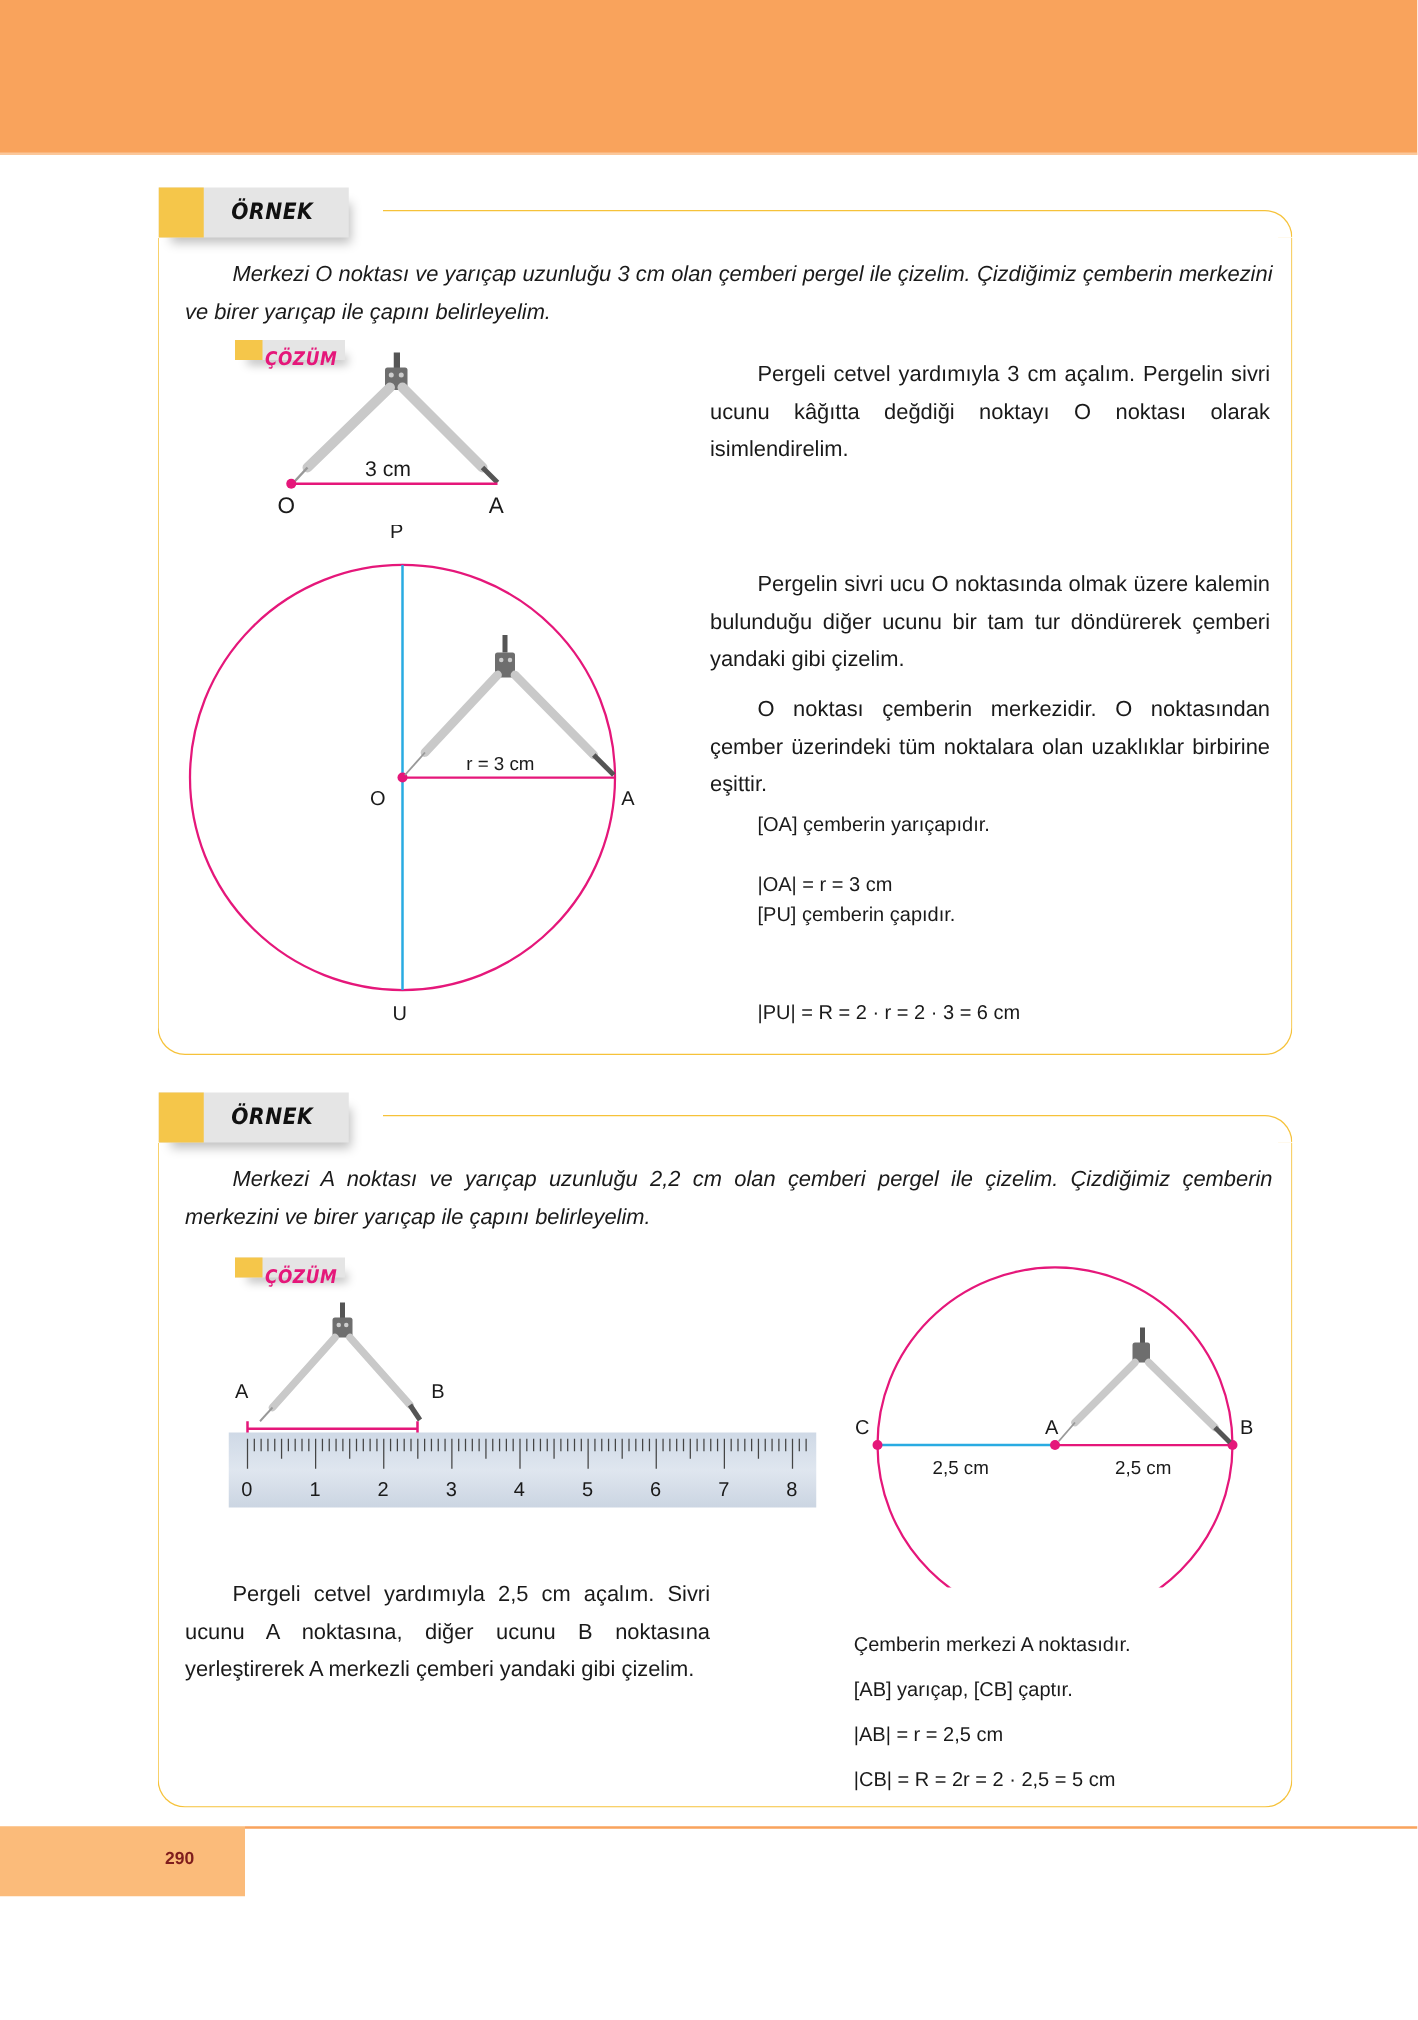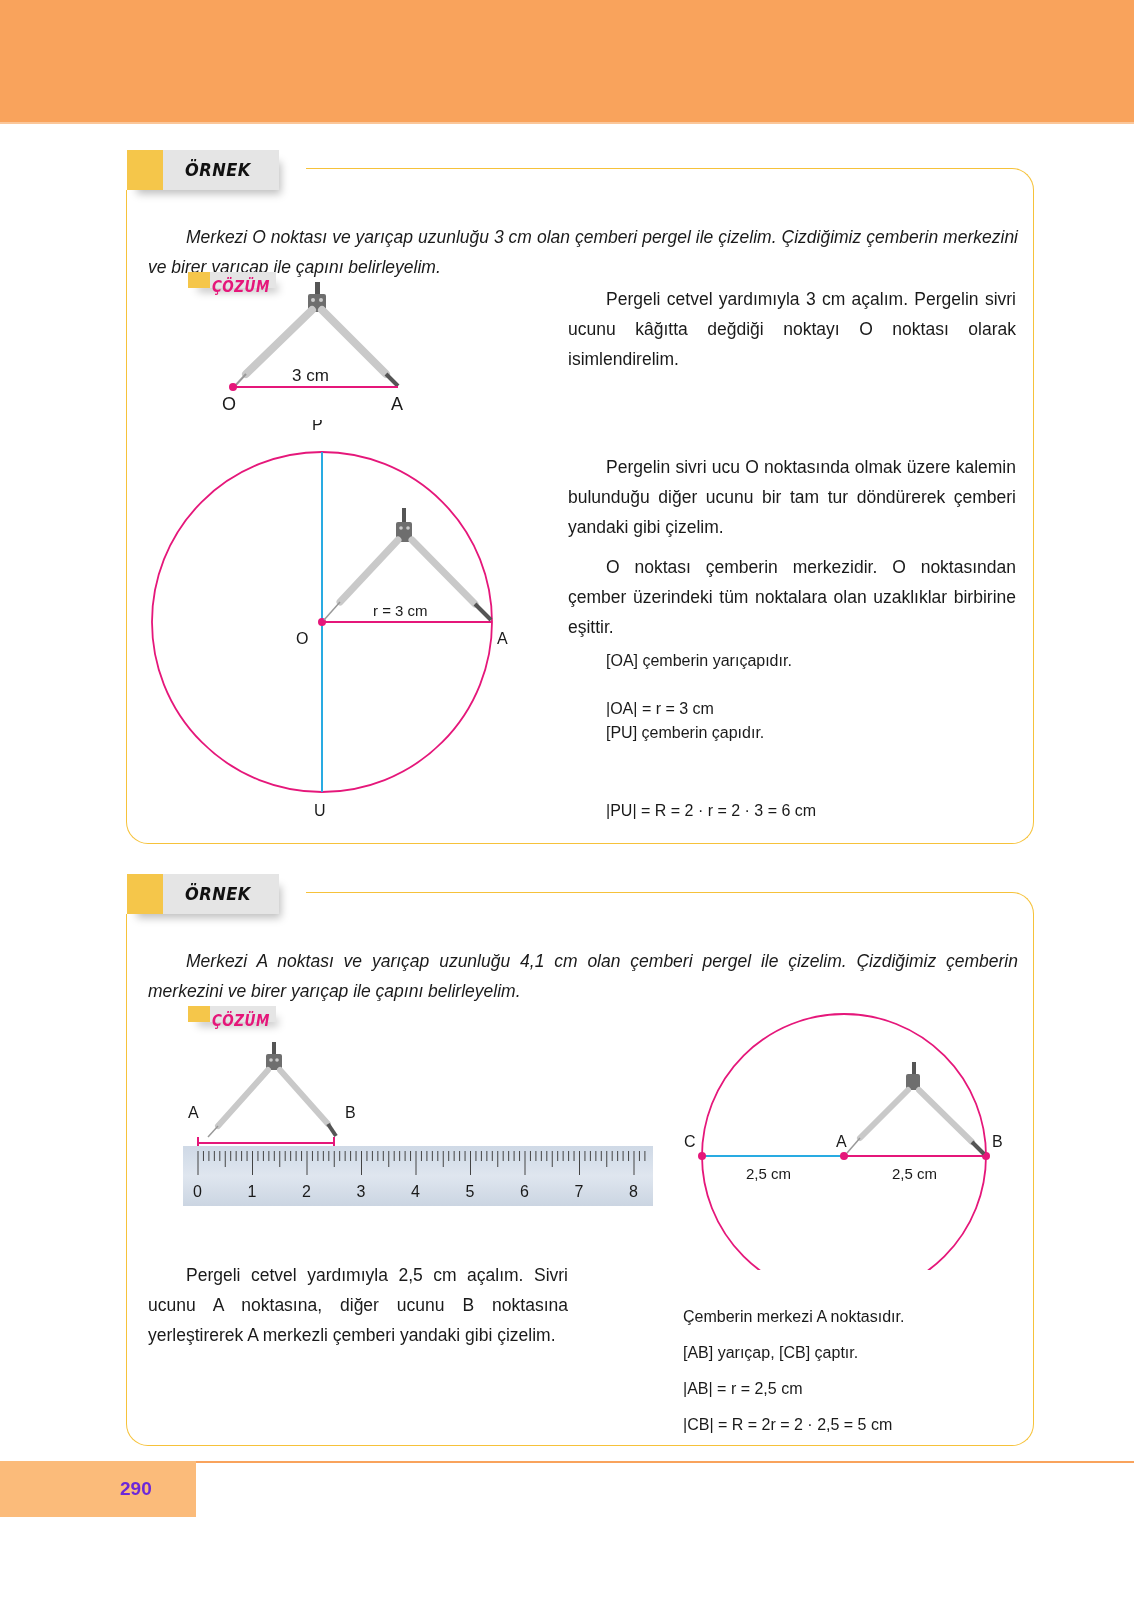--- a/index.html
+++ b/index.html
@@ -11,32 +11,32 @@
   .card { position: absolute; left: 126px; width: 908px; border: 1.5px solid #f6c23a; border-top: none; border-radius: 0 0 22px 22px; }
   .card-topline { position: absolute; height: 22px; border-top: 1.5px solid #f6c23a; border-right: 1.5px solid #f6c23a; border-radius: 0 22px 0 0; }
 
   .tag { position: absolute; height: 40px; background: #e5e5e5; box-shadow: 6px 8px 8px -4px rgba(0,0,0,0.25); }
   .tag::before { content: ""; position: absolute; left: 0; top: 0; bottom: 0; width: 36px; background: #f5c64a; }
   .tag span { position: absolute; left: 58px; top: 9px; font-family: "DejaVu Sans", sans-serif; font-weight: bold; font-style: italic; font-size: 18px; color: #111; letter-spacing: 0.5px; transform: scaleX(0.9); transform-origin: left; }
   .tag.small { height: 16px; }
   .tag.small::before { width: 22px; }
   .tag.small span { left: 24px; top: 6px; font-size: 15px; color: #e5177a; }
 
-  .question { position: absolute; left: 148px; width: 870px; font-style: italic; font-size: 17.5px; line-height: 30px; text-align: justify; margin-top: 18px; }
+  .question { position: absolute; left: 148px; width: 870px; font-style: italic; font-size: 17.5px; line-height: 30px; text-align: justify; }
   .question .ind { display: inline-block; width: 38px; }
 
   .para { position: absolute; font-size: 17.5px; line-height: 30px; text-align: justify; }
   .para .ind { display: inline-block; width: 38px; }
   .line { position: absolute; font-size: 16px; line-height: 30px; white-space: nowrap; }
 
   svg text { font-family: "Liberation Sans", sans-serif; }
 
   .footer-line { position: absolute; left: 196px; top: 1461px; width: 938px; height: 2px; background: #f9a35c; }
   .page-box { position: absolute; left: 0; top: 1461px; width: 196px; height: 56px; background: #fbbb7a; }
-  .page-num { position: absolute; left: 120px; top: 1478px; font-weight: bold; font-size: 19px; color: #6d28d9; }
+  .page-num { position: absolute; left: 132px; top: 1478px; font-weight: bold; font-size: 14px; color: #7f1d1d; }
 </style>
 </head>
 <body>
 
 <div class="top-band"></div>
 
 <div class="card-topline" style="left:306px; top:168px; width:728px;"></div>
 <div class="card" style="top:190px; height:654px;"></div>
 <div class="card" style="top:190px; height:0; border:none;"></div>
 
@@ -98,21 +98,21 @@
 <div class="line" style="left:606px; top:718px;">[PU] çemberin çapıdır.</div>
 <div class="line" style="left:606px; top:796px;">|PU| = R = 2 · r = 2 · 3 = 6 cm</div>
 
 <div class="card-topline" style="left:306px; top:892px; width:728px;"></div>
 <div class="card" style="top:914px; height:532px;"></div>
 
 <div class="tag" style="left:127px; top:874px; width:152px;">
   <span>ÖRNEK</span>
 </div>
 
-<div class="question" style="top:928px;"><span class="ind"></span><span>Merkezi A noktası ve yarıçap uzunluğu 4,1 cm olan çemberi pergel ile çizelim. Çizdiğimiz çemberin merkezini ve birer yarıçap ile çapını belirleyelim.</span></div>
+<div class="question" style="top:928px;"><span class="ind"></span><span>Merkezi A noktası ve yarıçap uzunluğu 2,2 cm olan çemberi pergel ile çizelim. Çizdiğimiz çemberin merkezini ve birer yarıçap ile çapını belirleyelim.</span></div>
 
 <div class="tag small" style="left:188px; top:1006px; width:88px;">
   <span>ÇÖZÜM</span>
 </div>
 
 <svg style="position:absolute; left:180px; top:1040px;" width="490" height="180">
   <g>
     <rect x="92" y="2" width="4" height="14" fill="#555"></rect>
     <rect x="86" y="14" width="16" height="16" rx="2" fill="#6e6e6e"></rect>
     <circle cx="91" cy="20" r="1.8" fill="#ccc"></circle>

